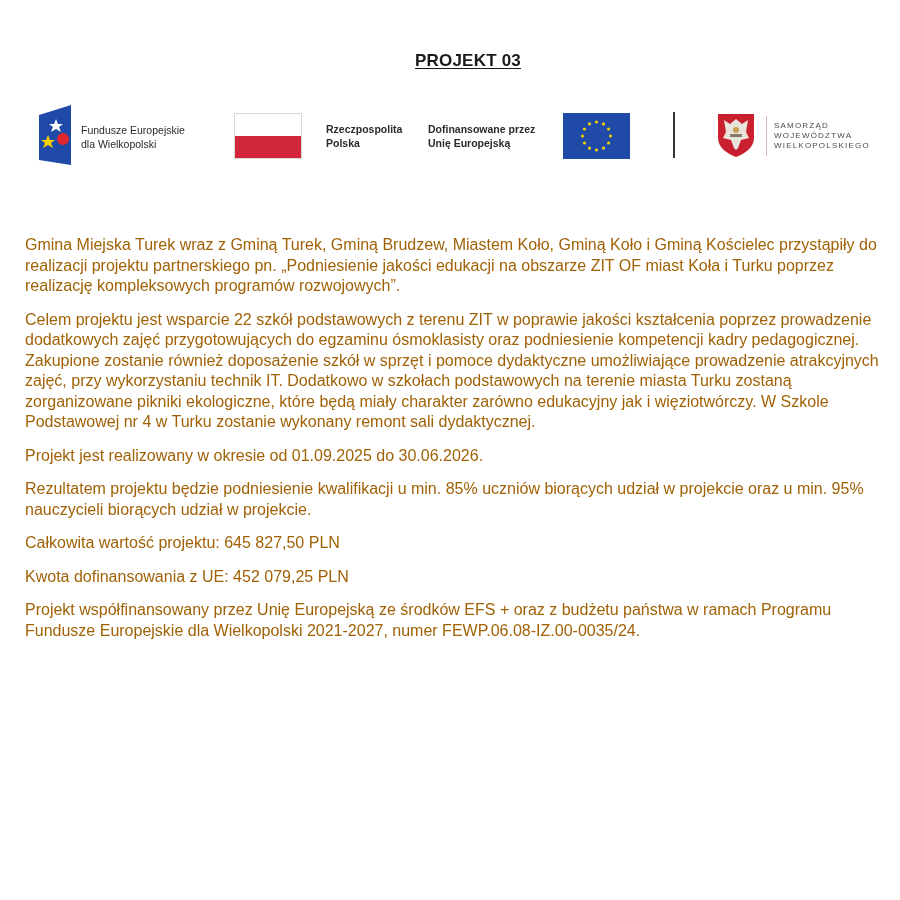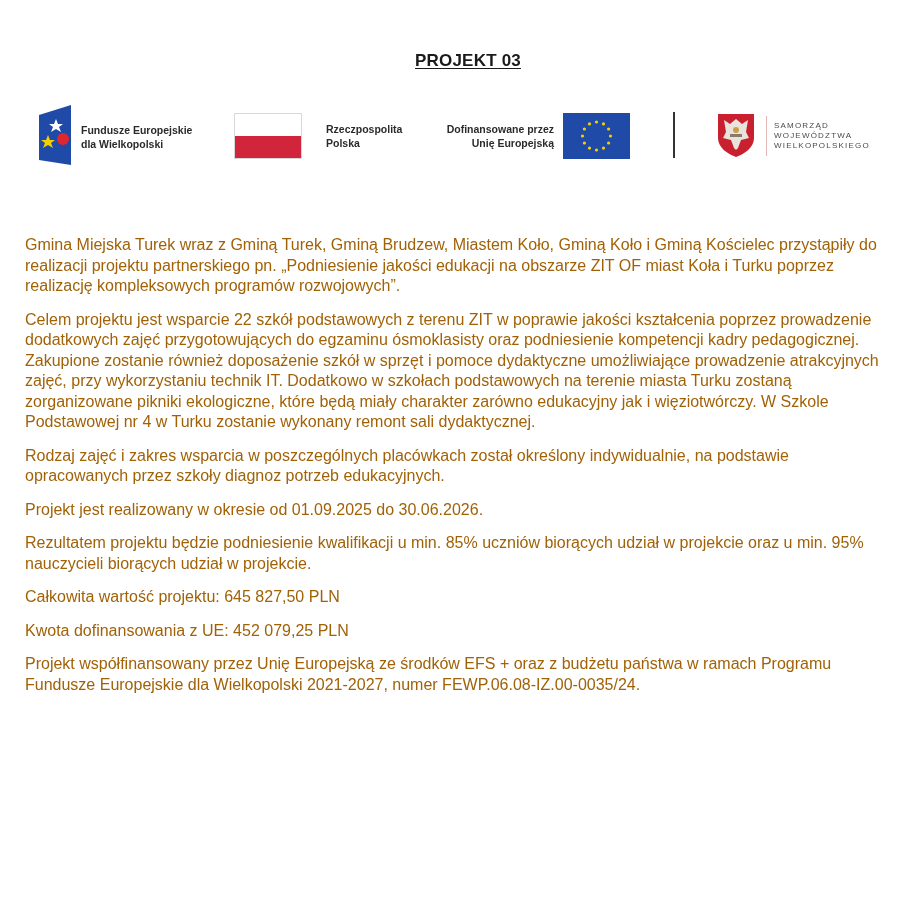--- a/index.html
+++ b/index.html
@@ -10,32 +10,32 @@
       position: absolute; top: 51px; left: 0; width: 900px;
       text-align: center; font-weight: bold; font-size: 17px;
       text-decoration: underline; text-underline-offset: 2px; letter-spacing: 0.2px; padding-left: 36px;
     }
 
     .logos { position: absolute; top: 100px; left: 0; width: 900px; height: 70px; }
 
     
     .fe-logo { position: absolute; left: 39px; top: 5px; }
     .fe-mark { position: absolute; left: 0; top: 0; width: 32px; height: 60px; }
-    .fe-text { position: absolute; left: 42px; top: 18px; font-size: 10.5px; line-height: 14px; font-weight: bold; color: #2b2b2b; white-space: nowrap; }
+    .fe-text { position: absolute; left: 42px; top: 18px; font-size: 10.5px; line-height: 14px; font-weight: normal; color: #2b2b2b; white-space: nowrap; }
 
     
     .pl-logo { position: absolute; left: 234px; top: 13px; }
     .pl-flag { position: absolute; left: 0; top: 0; width: 68px; height: 46px; border: 1px solid #d8d8d8; }
     .pl-flag .white { height: 22px; background: #ffffff; }
     .pl-flag .red { height: 22px; background: #d0253a; }
     .pl-text { position: absolute; left: 78px; top: 9px; font-size: 10.5px; line-height: 14px; font-weight: bold; color: #2b2b2b; white-space: nowrap; margin-left: 14px; }
 
     
     .eu-logo { position: absolute; left: 428px; top: 13px; }
-    .eu-text { position: absolute; left: 0; top: 9px; font-size: 10.5px; line-height: 14px; font-weight: bold; color: #2b2b2b; text-align: right; width: 126px; white-space: nowrap; }
+    .eu-text { position: absolute; left: 0; top: 9px; font-size: 10.5px; line-height: 14px; font-weight: bold; color: #2b2b2b; text-align: left; width: 126px; white-space: nowrap; }
     .eu-flag { position: absolute; left: 135px; top: 0; width: 67px; height: 46px; background: #1f4aa8; }
 
     .divider { position: absolute; left: 673px; top: 12px; width: 2px; height: 46px; background: #333; }
 
     
     .sw-logo { position: absolute; left: 716px; top: 12px; }
     .sw-crest { position: absolute; left: 0; top: 0; width: 40px; height: 46px; }
     .sw-sep { position: absolute; left: 50px; top: 4px; width: 1px; height: 40px; background: #e0b8b8; }
     .sw-text { position: absolute; left: 58px; top: 9px; font-size: 8px; line-height: 10px; letter-spacing: 1.2px; color: #4a4a4a; white-space: nowrap; font-weight: normal; }
 
@@ -111,19 +111,18 @@
       <div>SAMORZĄD</div>
       <div>WOJEWÓDZTWA</div>
       <div>WIELKOPOLSKIEGO</div>
     </div>
   </div>
 </div>
 
 <div class="content">
   <p>Gmina Miejska Turek wraz z Gminą Turek, Gminą Brudzew, Miastem Koło, Gminą Koło i Gminą Kościelec przystąpiły do realizacji projektu partnerskiego pn. „Podniesienie jakości edukacji na obszarze ZIT OF miast Koła i Turku poprzez realizację kompleksowych programów rozwojowych”.</p>
   <p>Celem projektu jest wsparcie 22 szkół podstawowych z terenu ZIT w poprawie jakości kształcenia poprzez prowadzenie dodatkowych zajęć przygotowujących do egzaminu ósmoklasisty oraz podniesienie kompetencji kadry pedagogicznej. Zakupione zostanie również doposażenie szkół w sprzęt i pomoce dydaktyczne umożliwiające prowadzenie atrakcyjnych zajęć, przy wykorzystaniu technik IT. Dodatkowo w szkołach podstawowych na terenie miasta Turku zostaną zorganizowane pikniki ekologiczne, które będą miały charakter zarówno edukacyjny jak i więziotwórczy. W Szkole Podstawowej nr 4 w Turku zostanie wykonany remont sali dydaktycznej.</p>
-  <p>Rodzaj zajęć i zakres wsparcia w poszczególnych placówkach został określony indywidualnie, na podstawie opracowanych przez szkoły diagnoz potrzeb edukacyjnych.</p>
   <p>Projekt jest realizowany w okresie od 01.09.2025 do 30.06.2026.</p>
   <p>Rezultatem projektu będzie podniesienie kwalifikacji u min. 85% uczniów biorących udział w projekcie oraz u min. 95% nauczycieli biorących udział w projekcie.</p>
   <p>Całkowita wartość projektu: 645 827,50 PLN</p>
   <p>Kwota dofinansowania z UE: 452 079,25 PLN</p>
   <p>Projekt współfinansowany przez Unię Europejską ze środków EFS + oraz z budżetu państwa w ramach Programu Fundusze Europejskie dla Wielkopolski 2021-2027, numer FEWP.06.08-IZ.00-0035/24.</p>
 </div>
 
 </body></html>

